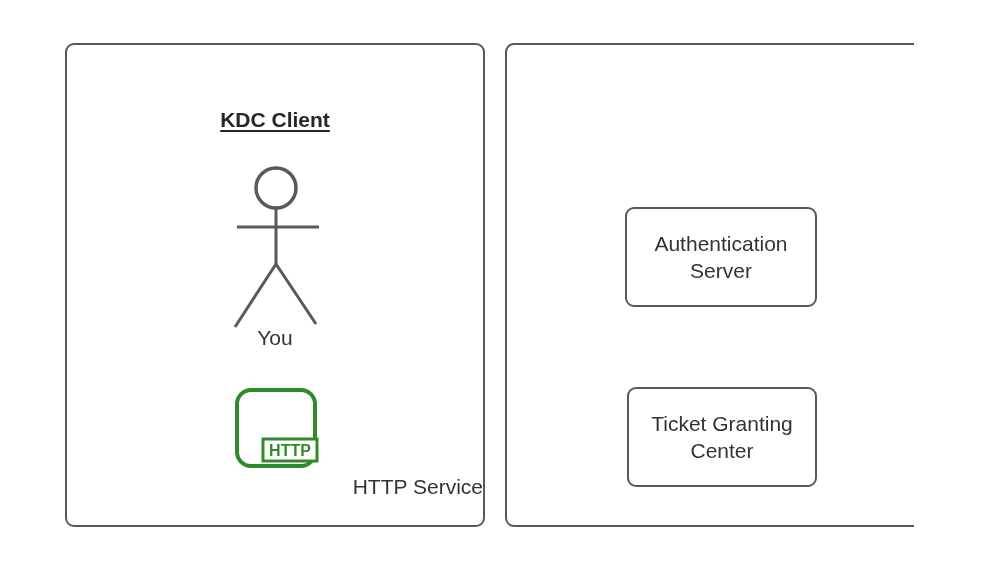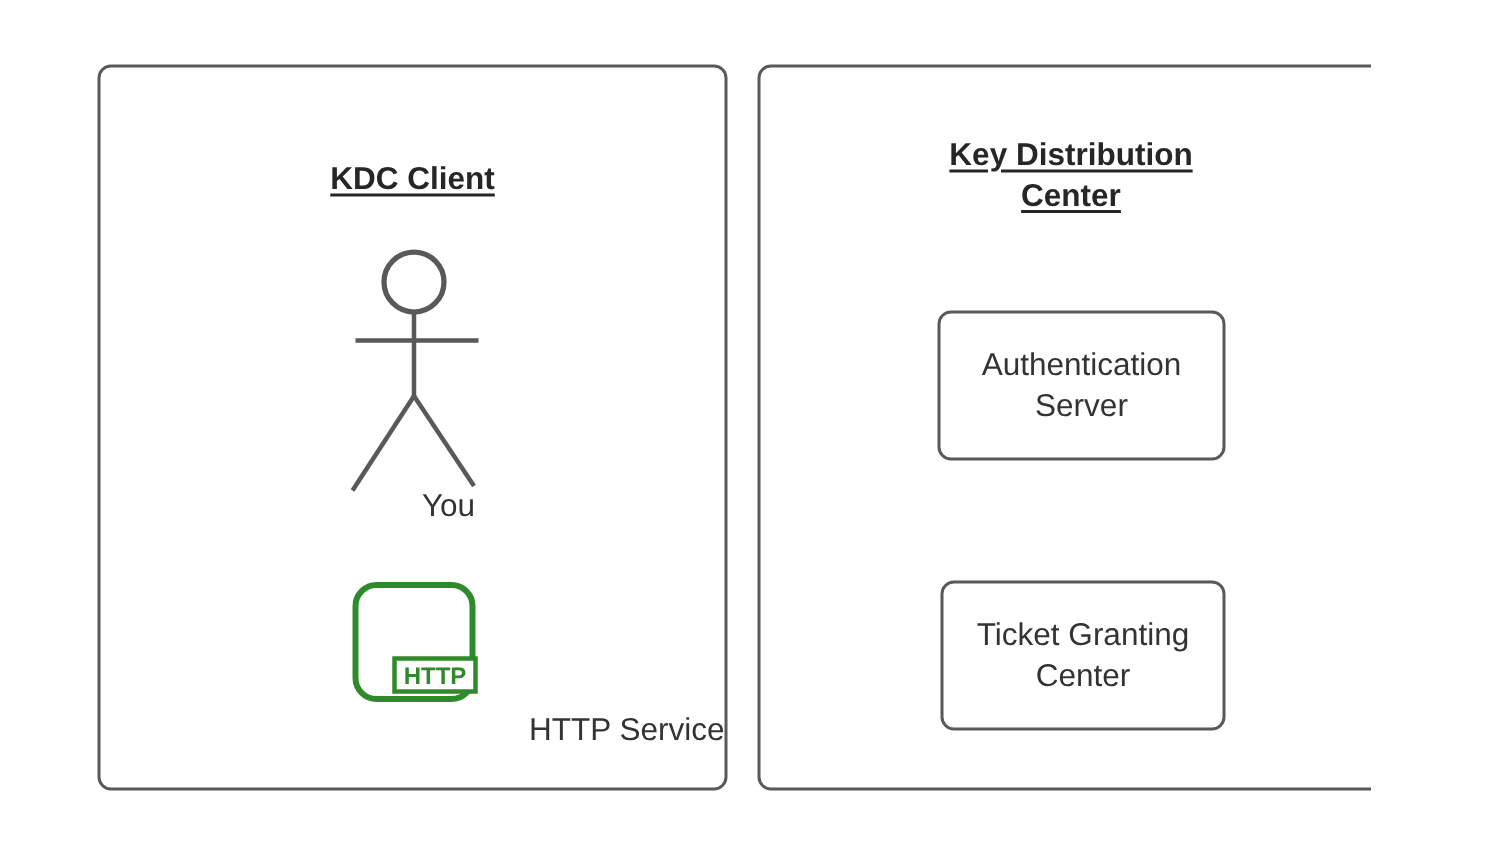--- a/index.html
+++ b/index.html
@@ -47,21 +47,21 @@
   }
   .caption {
     position: absolute;
     left: 0;
     width: 100%;
     text-align: center;
     font-size: 21px;
     color: #333333;
     line-height: 24px;
   }
-  .caption-you { top: 281px; padding-left: 24px; }
+  .caption-you { top: 281px; }
   .caption-http { top: 430px; text-align: right; }
 
   .http-icon {
     position: absolute;
     left: 165px;
     top: 340px;
     width: 90px;
     height: 84px;
   }
 
@@ -104,21 +104,20 @@
     <svg class="http-icon" viewBox="0 0 90 84" xmlns="http://www.w3.org/2000/svg">
       <rect x="5" y="5" width="78" height="76" rx="14" ry="14" fill="none" stroke="#2f8b29" stroke-width="4"></rect>
       <rect x="31" y="54" width="54" height="22" fill="#ffffff" stroke="#2f8b29" stroke-width="3"></rect>
       <text x="58" y="71" text-anchor="middle" font-family="Liberation Sans, sans-serif" font-size="16" font-weight="bold" fill="#2f8b29">HTTP</text>
     </svg>
 
     <div class="caption caption-http">HTTP Service</div>
   </div>
 
   <div class="panel panel-kdc">
-    <div class="panel-title">Key Distribution Center</div>
 
     <div class="node-box node-auth">
       <span>Authentication Server</span>
     </div>
 
     <div class="node-box node-tgs">
       <span>Ticket Granting Center</span>
     </div>
   </div>
 

